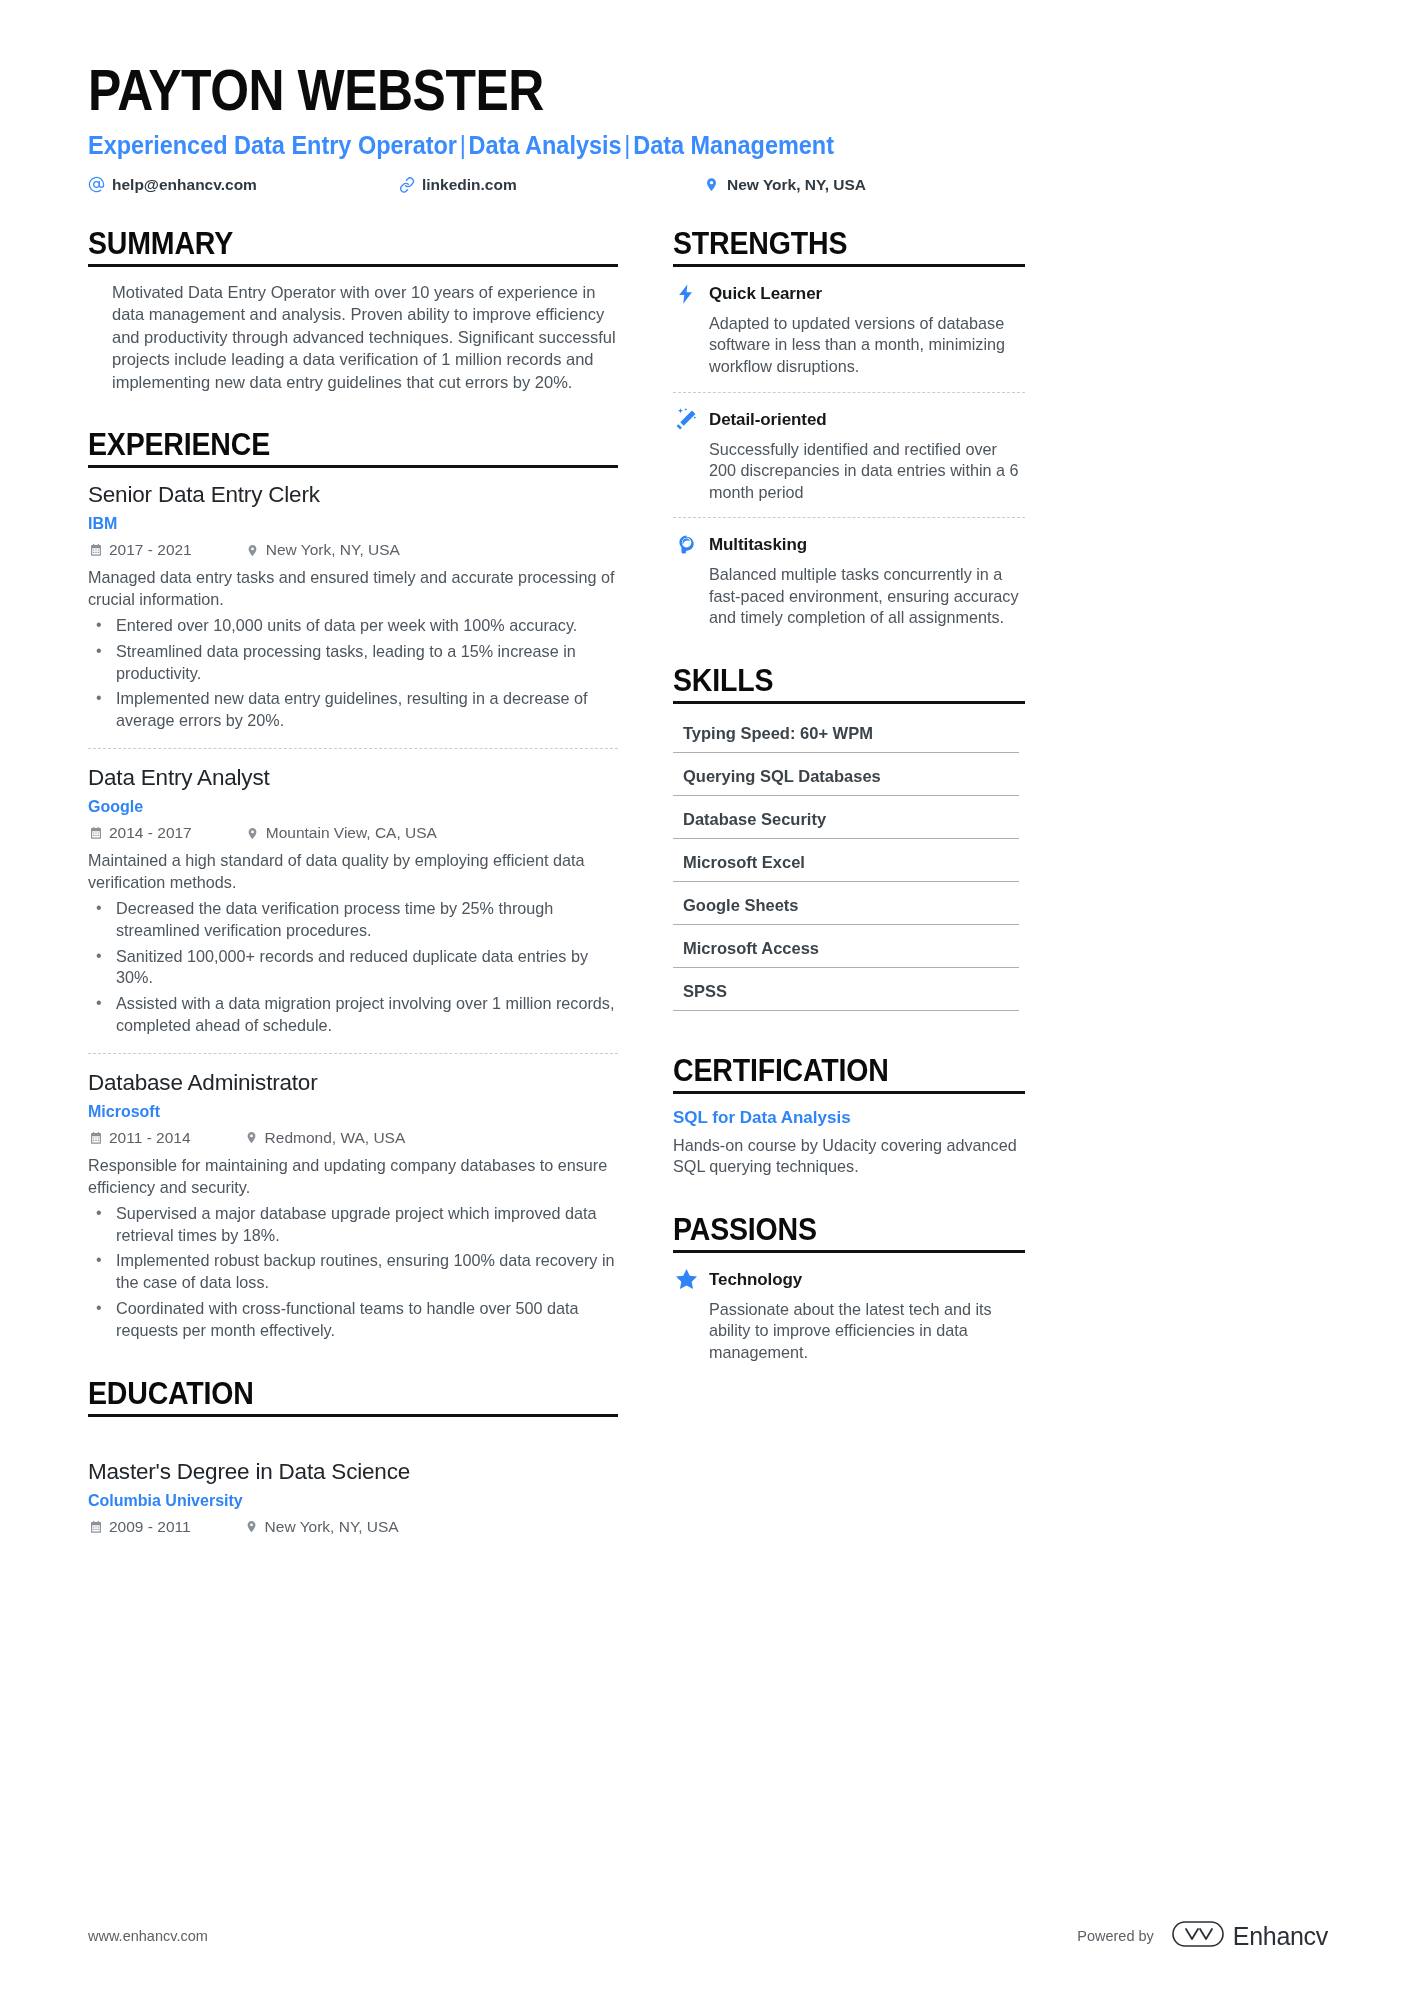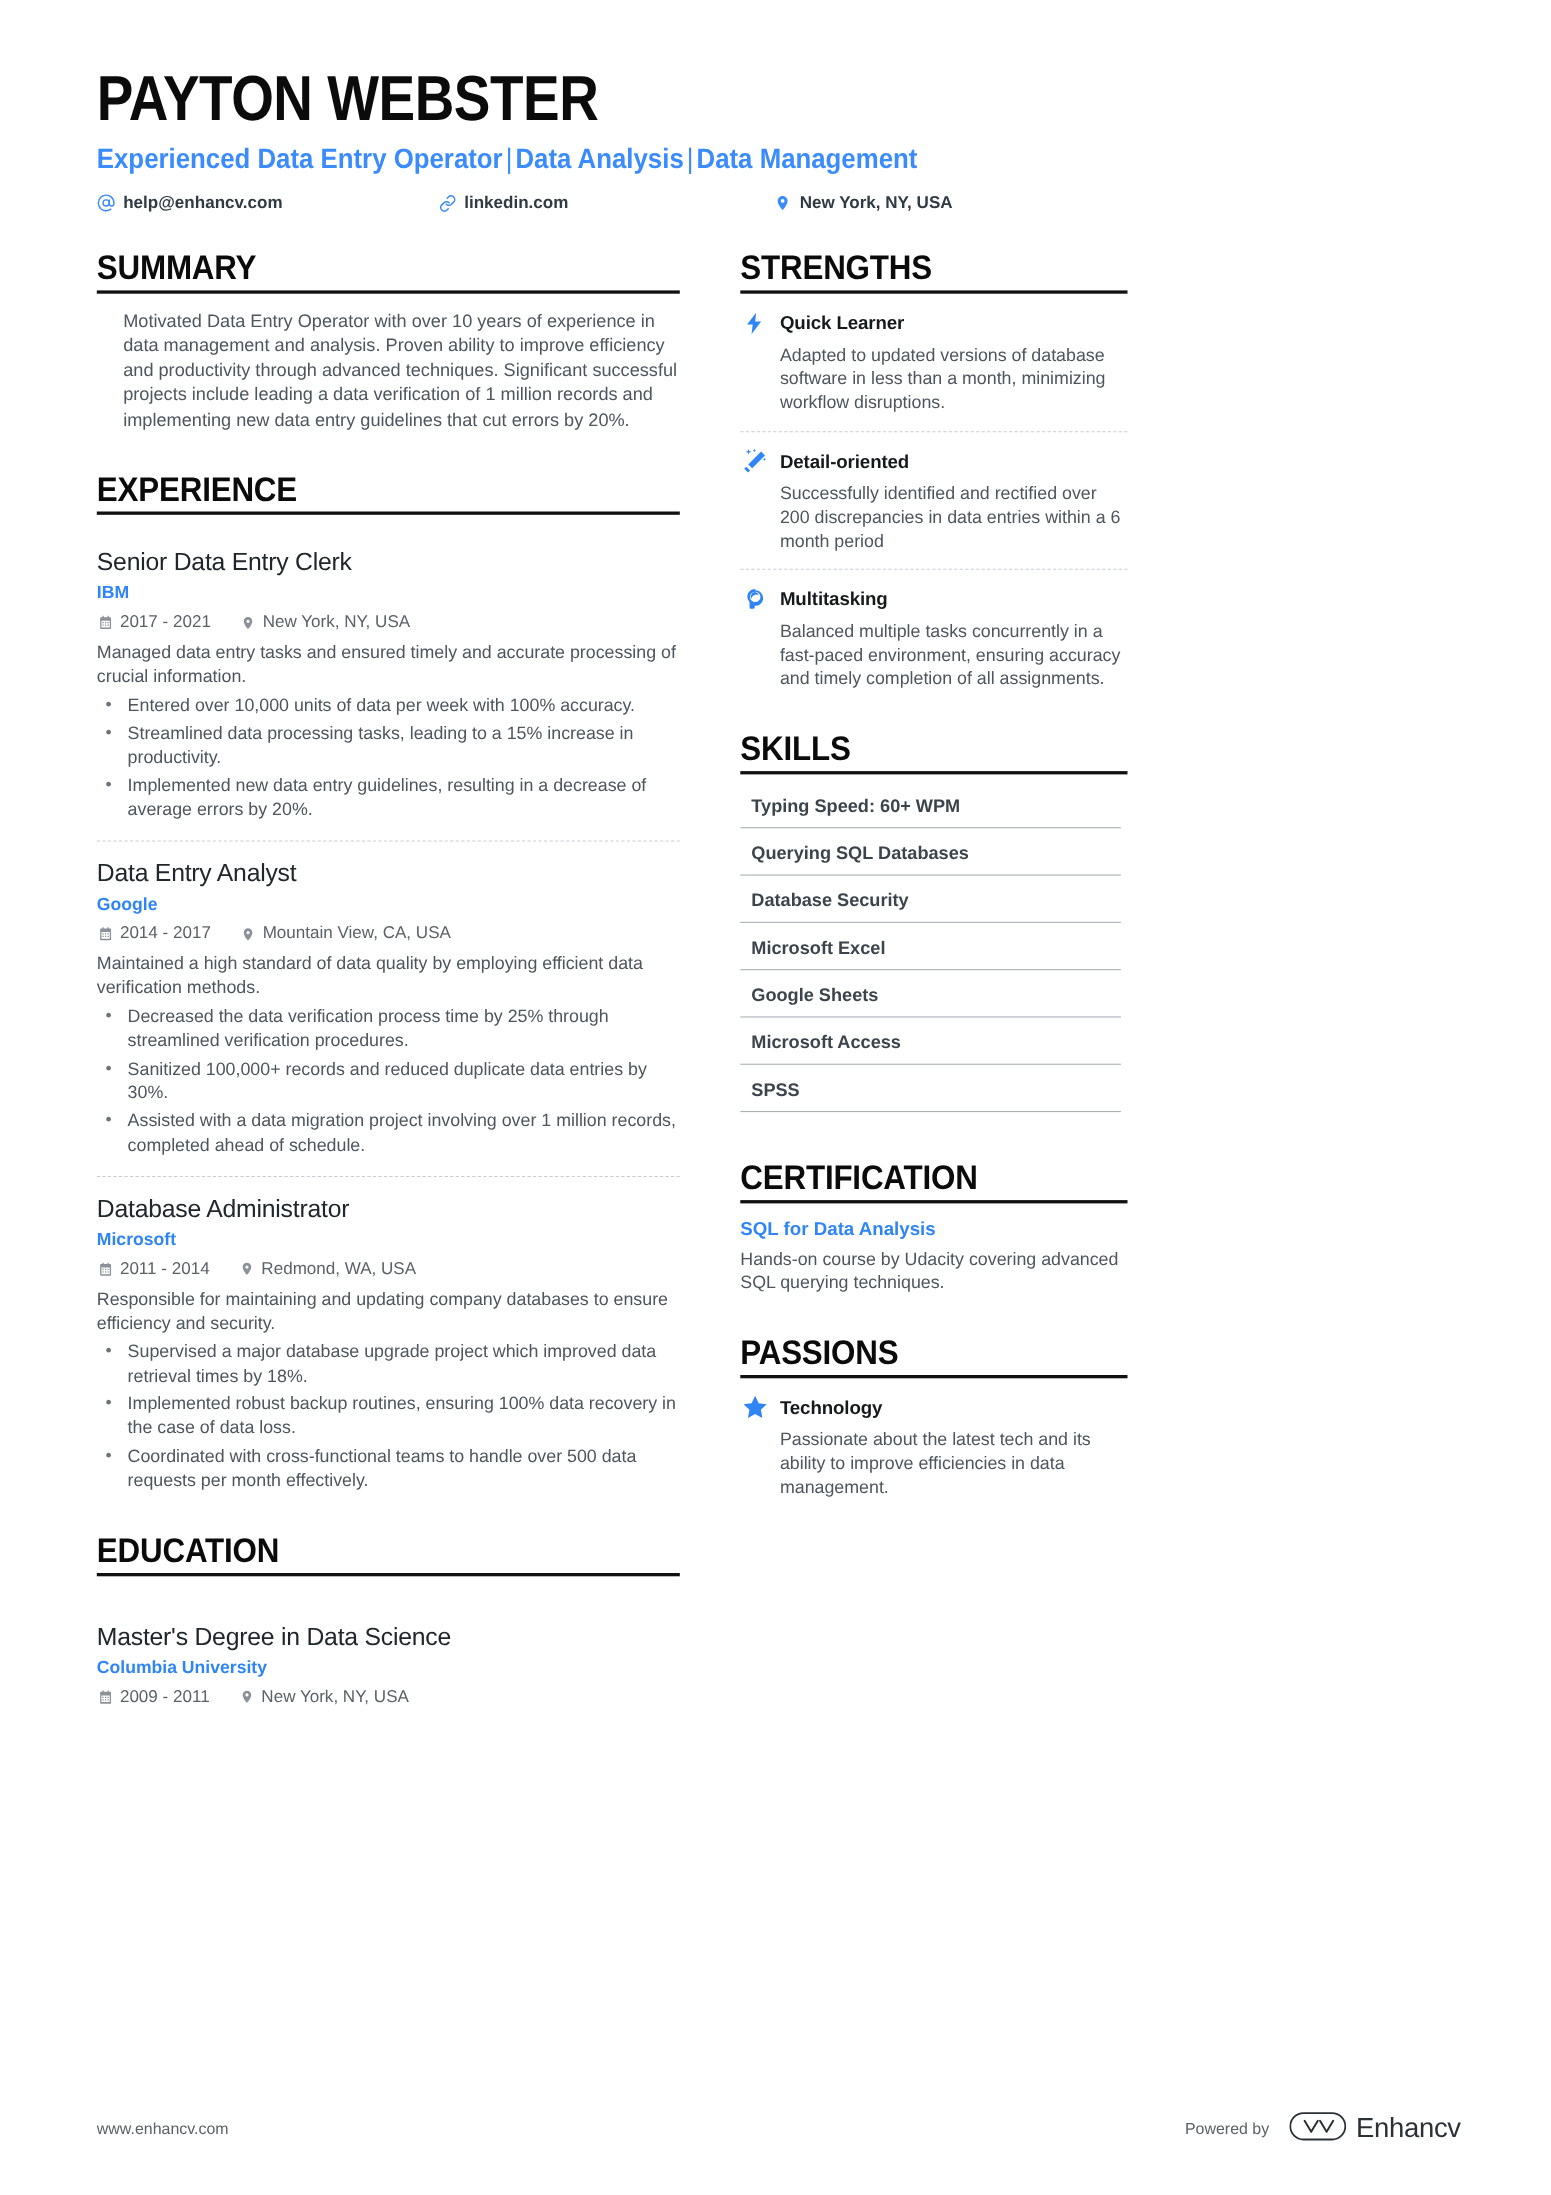--- a/index.html
+++ b/index.html
@@ -84,39 +84,40 @@
   
   .summary-text {
     margin-top: 14px;
     font-size: 16.5px;
     line-height: 1.36;
     color: #4d555d;
     margin-left: 24px;
   }
 
   
-  .job { padding-top: 30px; }
+  .job { padding-top: 14px; }
   .job + .job { border-top: 1px dashed #c9cdd1; margin-top: 16px; padding-top: 16px; }
   .job-title {
     font-size: 22.5px;
     font-weight: 400;
     color: #20262b;
     letter-spacing: -0.2px;
   }
   .job-company {
     font-size: 16px;
     font-weight: 700;
     color: #2f85f5;
     margin-top: 7px;
   }
   .job-meta {
     display: flex; align-items: center;
     margin-top: 8px;
     font-size: 15.5px;
     color: #5b6167;
+    gap: 27px;
   }
   .job-meta .m-ico {
     display: inline-flex; align-items: center; justify-content: center;
     width: 15px; height: 15px; margin-right: 6px; color: #8a9198;
   }
   .job-meta .m-date { margin-right: 26px; display: flex; align-items: center; }
   .job-meta .m-loc  { display: flex; align-items: center; }
   .job-desc {
     margin-top: 8px;
     font-size: 16.2px;

